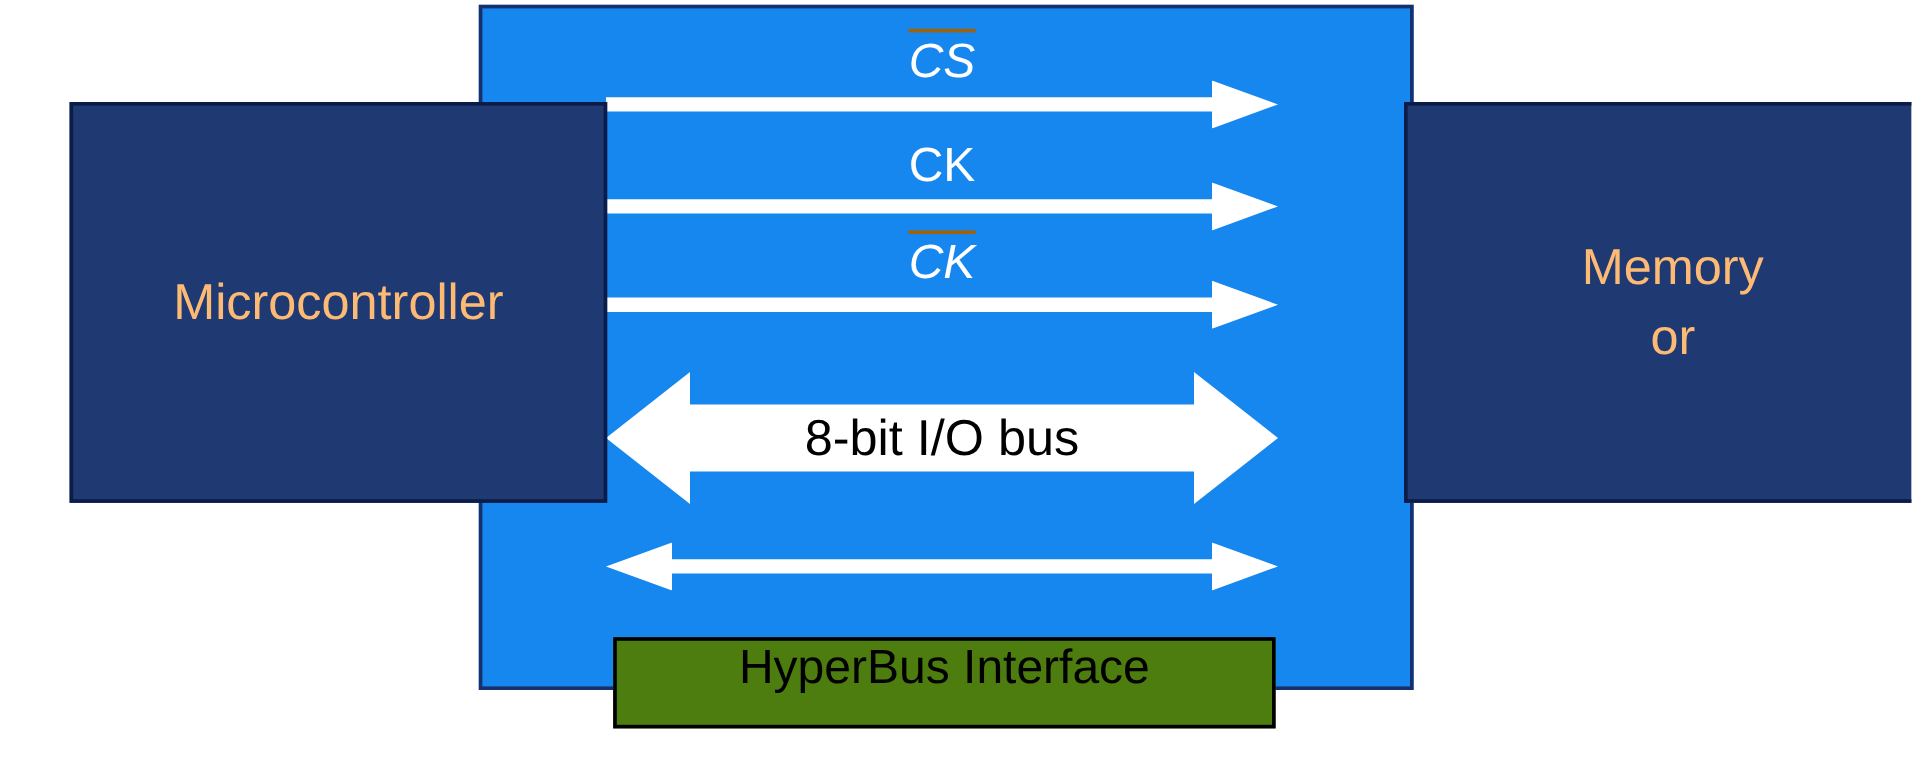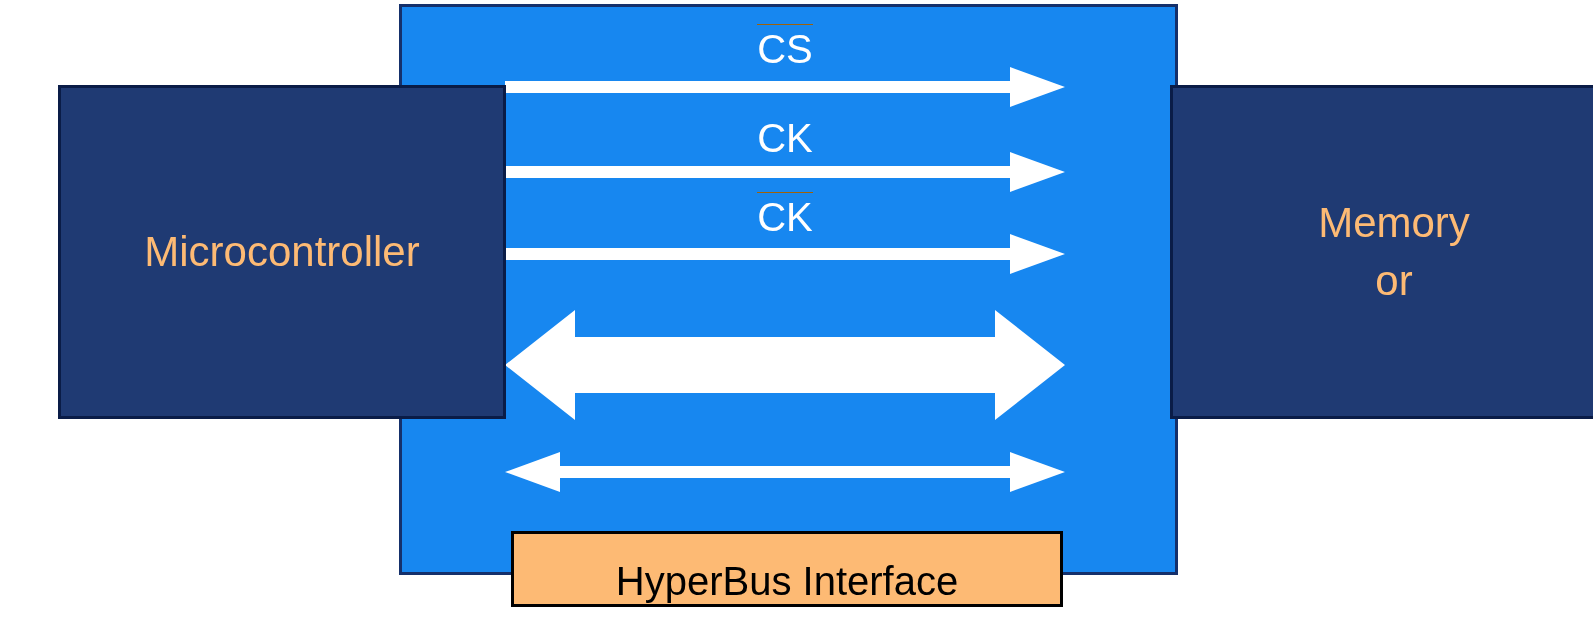--- a/index.html
+++ b/index.html
@@ -53,22 +53,23 @@
     left: 505px;
     width: 560px;
     text-align: center;
     color: #ffffff;
     font-size: 40px;
     line-height: 1.0;
     z-index: 2;
   }
   .sig-label .ovl {
     display: inline-block;
-    border-top: 1px solid #a16207;
+    border-top: 3px solid #a16207;
     padding-top: 4px;
+    font-style: italic;
   }
   .arrow {
     position: absolute;
     left: 505px;
     width: 560px;
     z-index: 2;
     display: block;
   }
   .io-text {
     position: absolute;
@@ -81,24 +82,24 @@
     line-height: 1.0;
     z-index: 2;
   }
   
   .iface-box {
     position: absolute;
     left: 511px;
     top: 531px;
     width: 546px;
     height: 70px;
-    background: #fdba74;
+    background: #4d7c0f;
     border: 3px solid #000000;
     display: flex;
-    align-items: flex-end;
+    align-items: flex-start;
     justify-content: center;
     font-size: 40px;
     color: #000000;
     z-index: 4;
   }
 </style>
 </head>
 <body>
 
 <div class="canvas">
@@ -131,20 +132,21 @@
   <div class="sig-label" style="top:192px">
     <span class="ovl">CK</span>
   </div>
   <svg class="arrow" style="top:234px" width="560" height="40" viewBox="0 0 560 40" aria-hidden="true">
     <polygon points="0,14 505,14 505,0 560,20 505,40 505,26 0,26" fill="#ffffff"></polygon>
   </svg>
 
   <svg class="arrow" style="top:310px" width="560" height="110" viewBox="0 0 560 110" aria-hidden="true">
     <polygon points="70,27 70,0 0,55 70,110 70,83 490,83 490,110 560,55 490,0 490,27" fill="#ffffff"></polygon>
   </svg>
+  <div class="io-text">8-bit I/O bus</div>
 
   <svg class="arrow" style="top:452px" width="560" height="40" viewBox="0 0 560 40" aria-hidden="true">
     <polygon points="55,0 55,14 505,14 505,0 560,20 505,40 505,26 55,26 55,40 0,20" fill="#ffffff"></polygon>
   </svg>
 
   <div class="iface-box">
     <span>HyperBus Interface</span>
   </div>
 
 </div>

